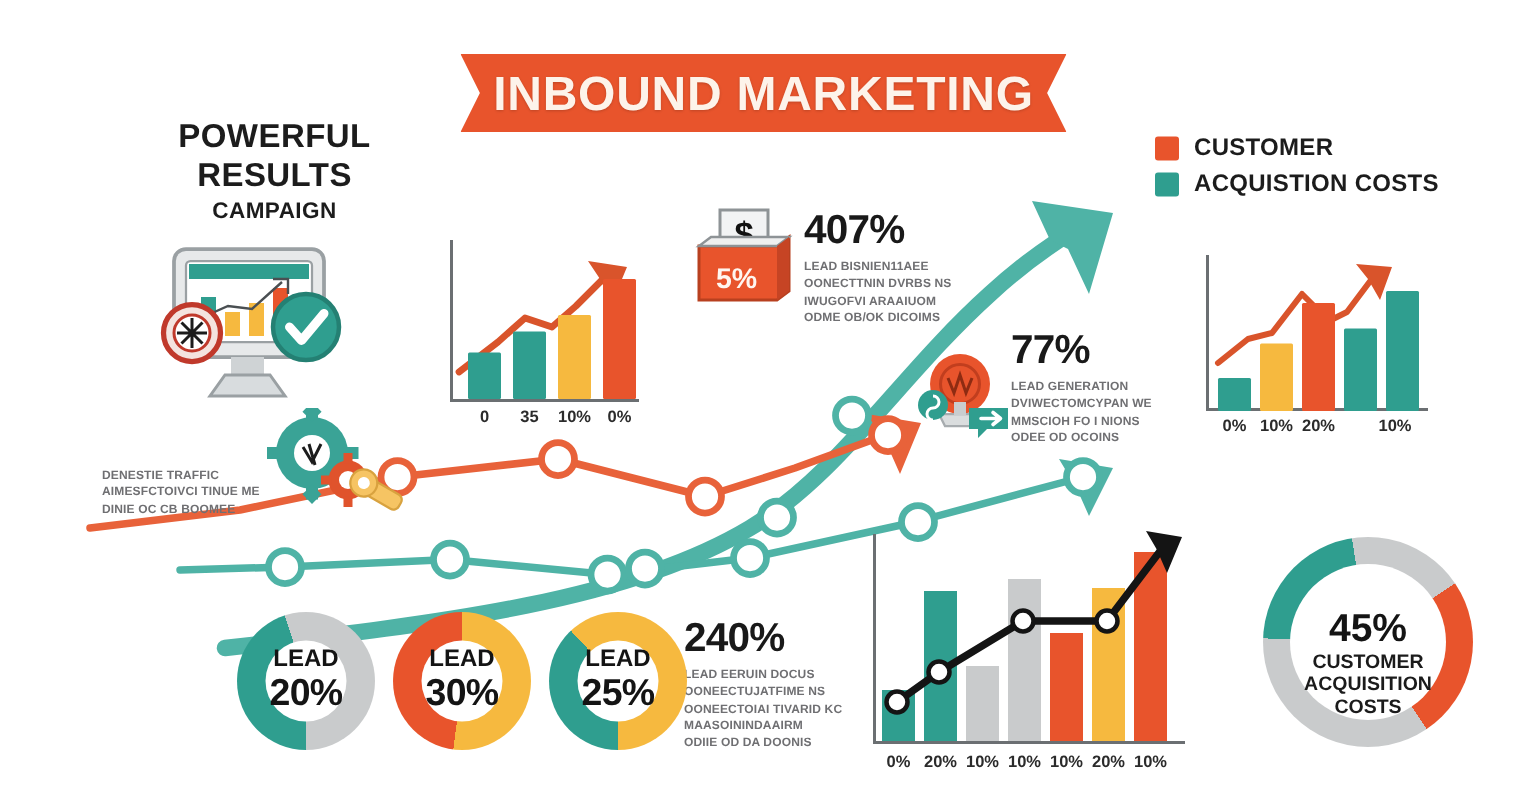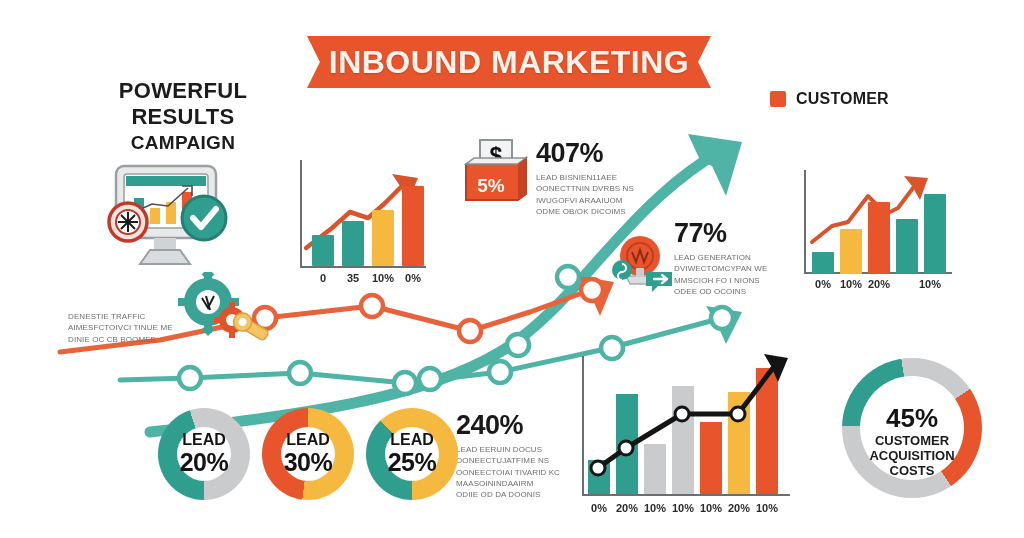--- a/index.html
+++ b/index.html
@@ -28,33 +28,33 @@
   }
   #banner-text {
     color: #FDF3EA; font-weight: bold; font-size: 32px;
     letter-spacing: 0.5px; white-space: nowrap;
     text-shadow: 0 1px 2px rgba(0,0,0,.18);
   }
 
   
   #headline { left: 68px; top: 78px; width: 230px; text-align: center; }
   #headline .l1 { font-size: 22px; font-weight: bold; color: #1c1c1c; letter-spacing: .3px; }
-  #headline .l2 { font-size: 19px; font-weight: bold; color: #1c1c1c; letter-spacing: .3px; margin-top: 2px; }
+  #headline .l2 { font-size: 15px; font-weight: bold; color: #1c1c1c; letter-spacing: .3px; margin-top: 2px; }
 
   
   #legend { left: 770px; top: 90px; }
   .legend-row { display: flex; align-items: center; gap: 10px; margin-bottom: 6px; }
   .legend-swatch { width: 16px; height: 16px; border-radius: 2px; flex: none; }
   .legend-label { font-size: 16px; font-weight: bold; color: #1c1c1c; letter-spacing: .2px; white-space: nowrap; }
 
   
   .stat-num { font-size: 27px; font-weight: bold; color: #191919; letter-spacing: -.5px; line-height: 1; }
   .stat-body { margin-top: 5px; }
   .stat-body div {
-    font-size: 8px; font-weight: normal; color: #6f6f72;
+    font-size: 8px; font-weight: bold; color: #6f6f72;
     letter-spacing: .1px; line-height: 1.42; white-space: nowrap;
     filter: blur(.28px);
   }
 
   
   .donut { border-radius: 50%; display: flex; align-items: center; justify-content: center; }
   .donut .hole {
     background: #fff; border-radius: 50%;
     display: flex; flex-direction: column; align-items: center; justify-content: center;
     text-align: center;
@@ -122,20 +122,24 @@
 
   <div class="abs" id="headline">
     <div class="l1">POWERFUL RESULTS</div>
     <div class="l2">CAMPAIGN</div>
   </div>
 
   <div class="abs" id="legend">
     <div class="legend-row">
       <span class="legend-swatch" style="background:#E8542C"></span>
       <span class="legend-label">CUSTOMER</span>
+    </div>
+    <div class="legend-row">
+      <span class="legend-swatch" style="background:#2F9E8F"></span>
+      <span class="legend-label">ACQUISTION COSTS</span>
     </div>
   </div>
 
   <svg class="abs" style="left:88px; top:160px; width:150px; height:120px;" viewBox="0 0 150 120">
     <rect x="28" y="6" width="100" height="72" rx="8" fill="#E7E9EA" stroke="#9AA0A3" stroke-width="2.5"></rect>
     <rect x="36" y="14" width="84" height="54" rx="3" fill="#fff" stroke="#9AA0A3" stroke-width="1.5"></rect>
     <rect x="38" y="16" width="80" height="10" fill="#2F9E8F"></rect>
     <rect x="46" y="38" width="10" height="26" fill="#2F9E8F"></rect>
     <rect x="62" y="48" width="10" height="16" fill="#F6B93F"></rect>
     <rect x="78" y="42" width="10" height="22" fill="#F6B93F"></rect>

